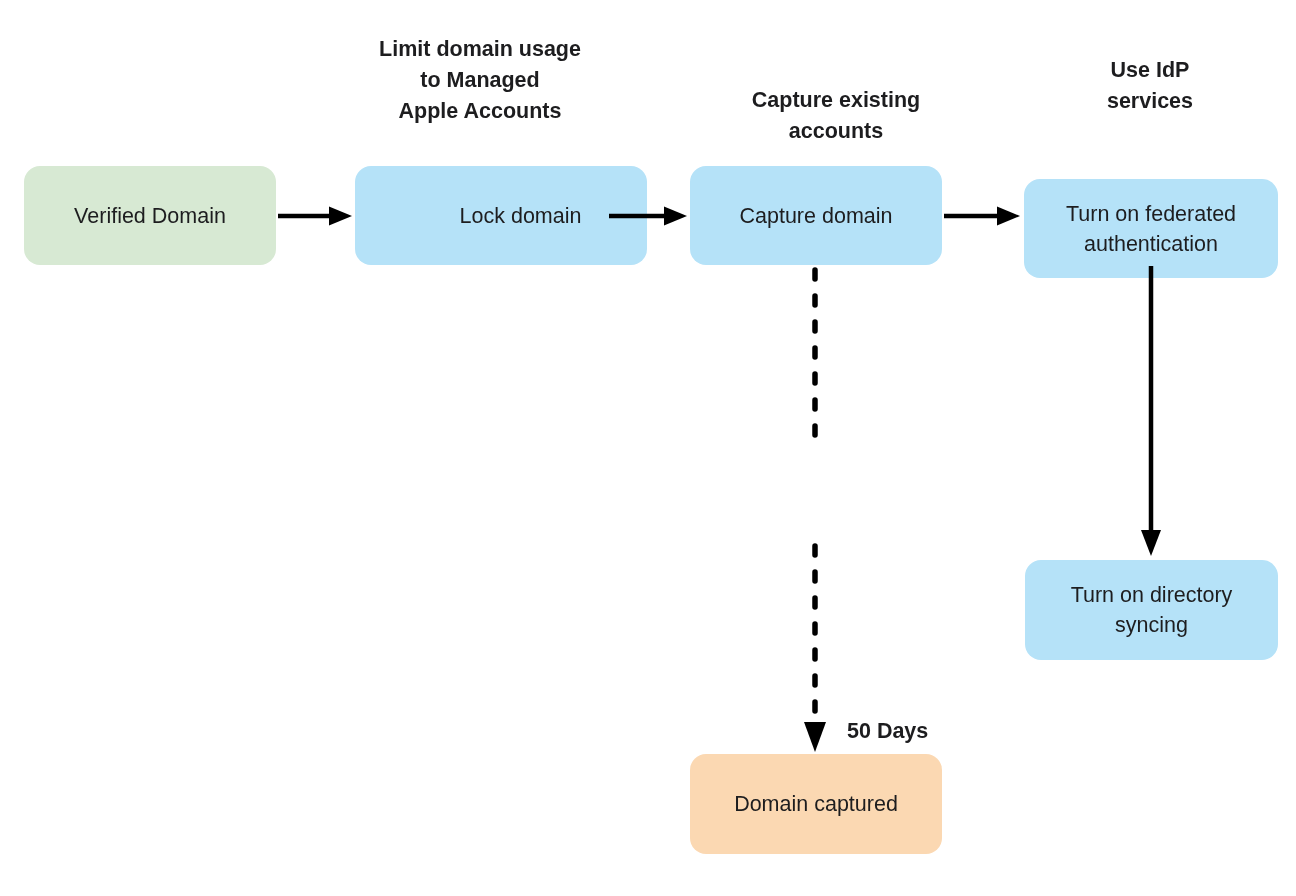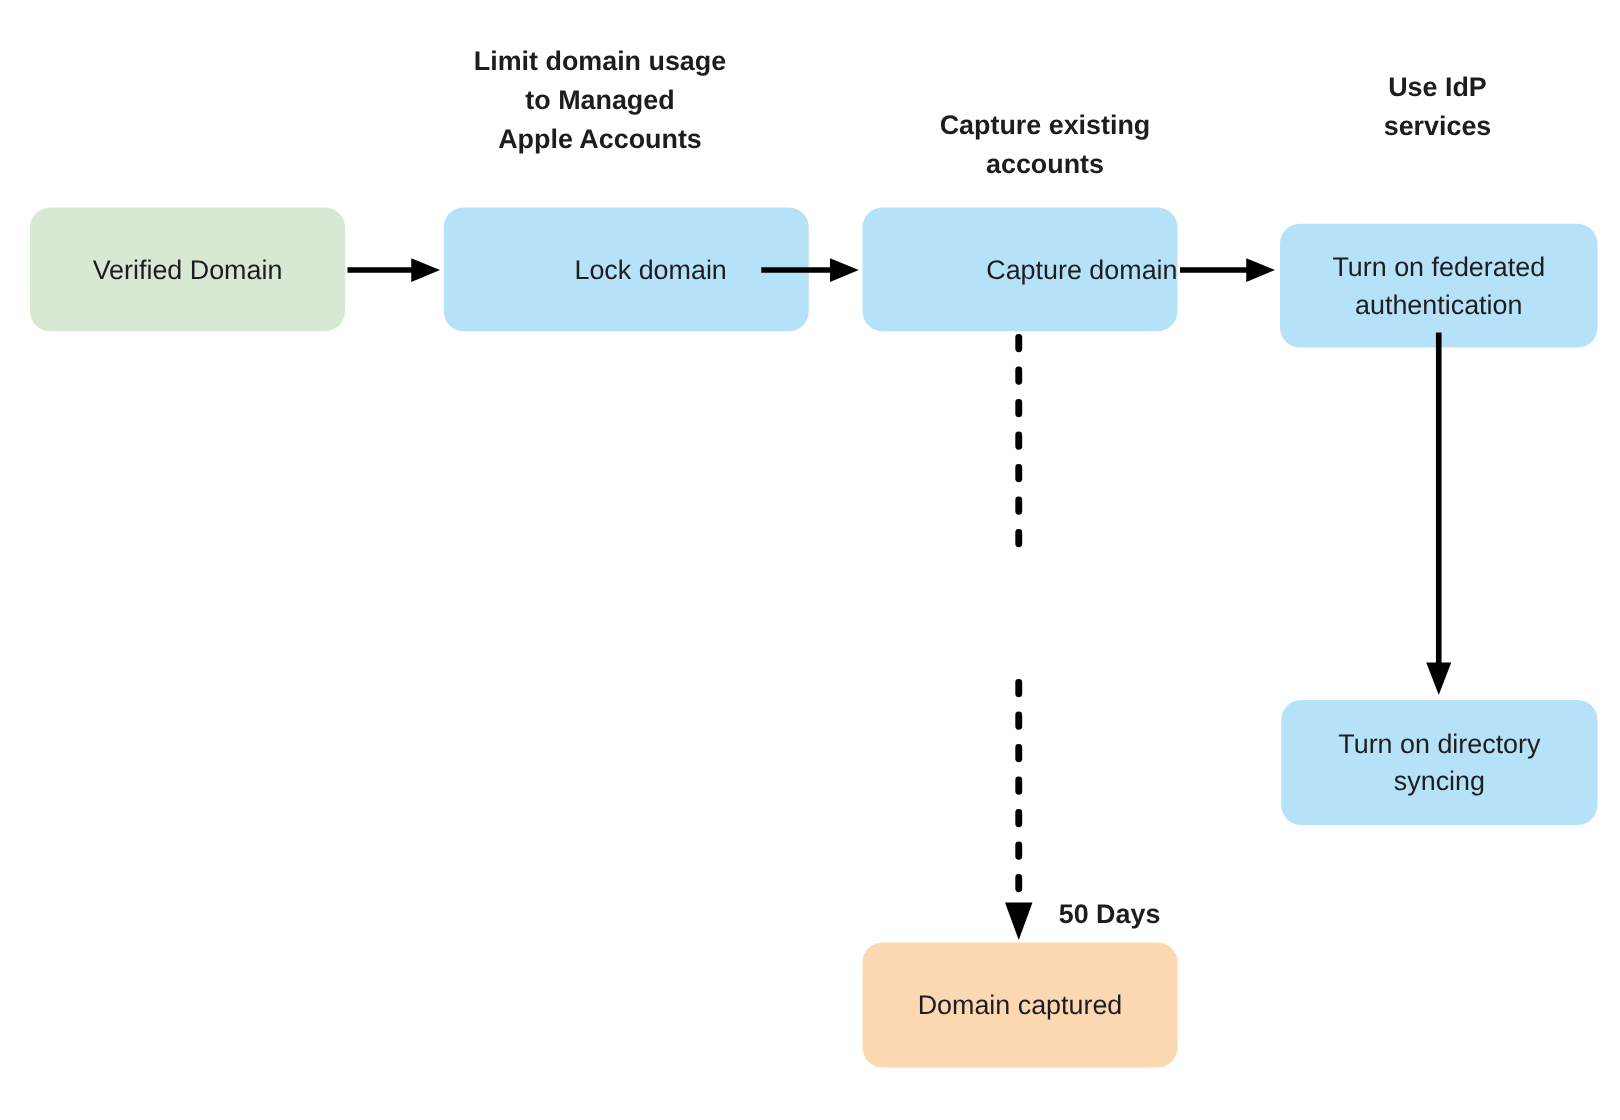--- a/index.html
+++ b/index.html
@@ -72,21 +72,21 @@
 services</div>
 
   <div class="node" id="node-verified-domain" style="background-color: rgb(215, 233, 211);">
     <span class="node-label">Verified Domain</span>
   </div>
 
   <div class="node" id="node-lock-domain" style="background-color: rgb(181, 226, 248);">
     <span class="node-label">Lock domain</span>
   </div>
 
-  <div class="node" id="node-capture-domain" style="background-color: rgb(181, 226, 248); justify-content: flex-end;">
+  <div class="node" id="node-capture-domain" style="background-color: rgb(181, 226, 248);">
     <span class="node-label">Capture domain</span>
   </div>
 
   <div class="node" id="node-federated-auth" style="background-color: rgb(181, 226, 248);">
     <span class="node-label">Turn on federated
 authentication</span>
   </div>
 
   <div class="node" id="node-directory-syncing" style="background-color: rgb(181, 226, 248);">
     <span class="node-label">Turn on directory

